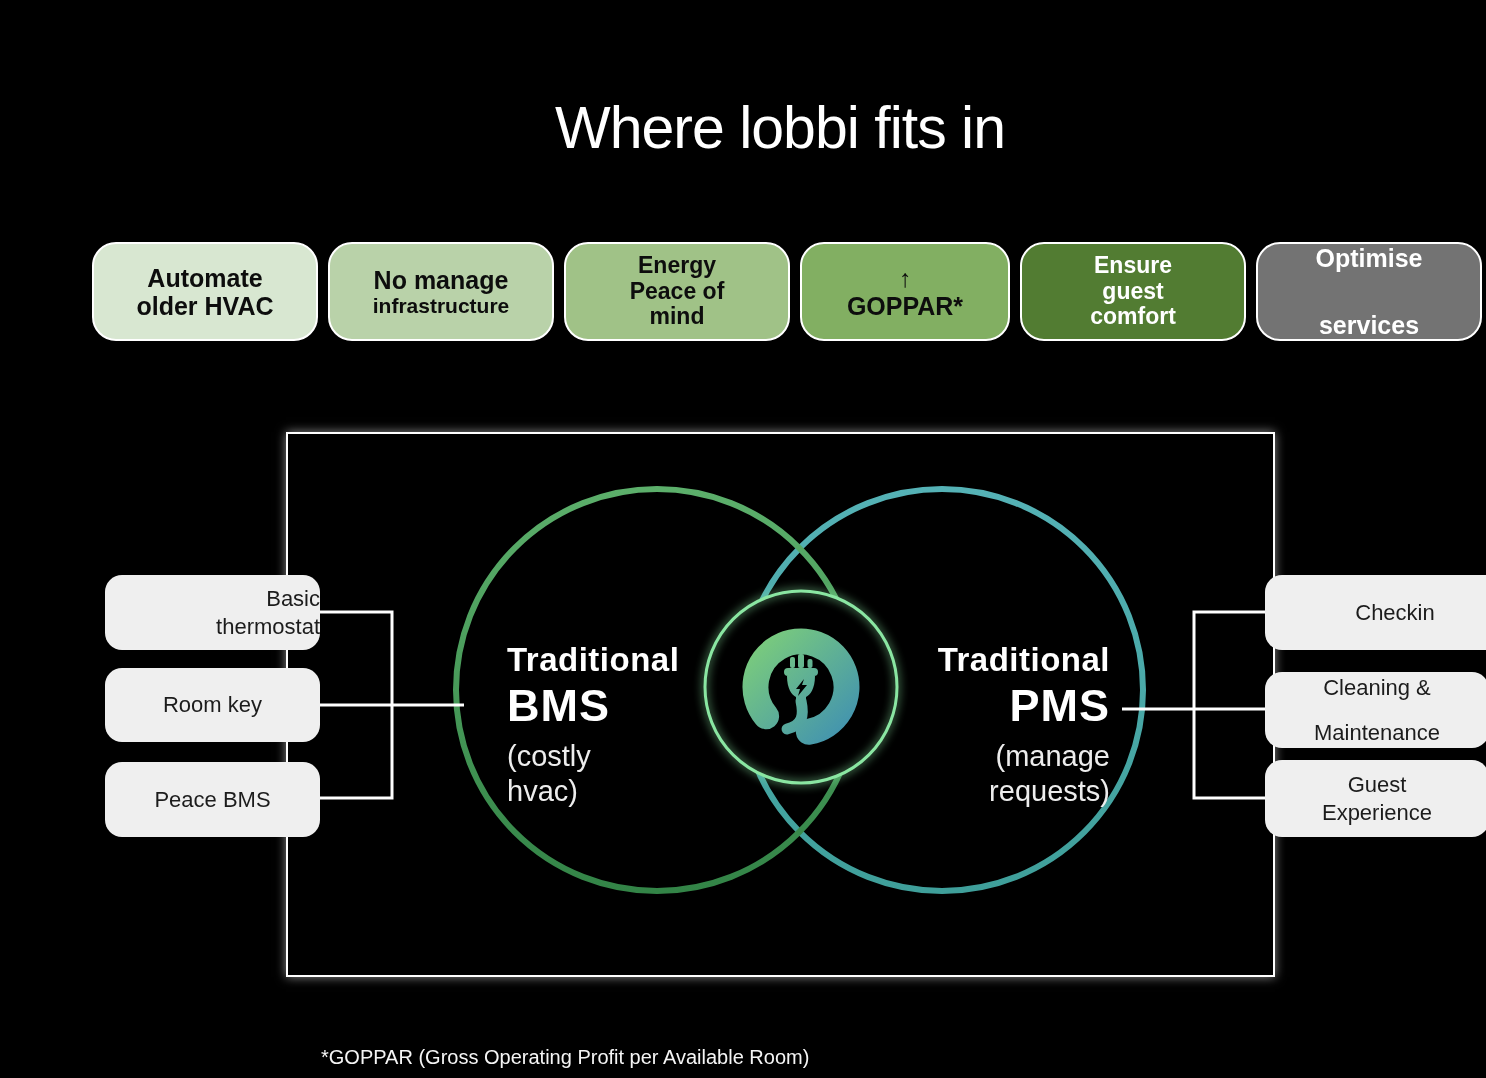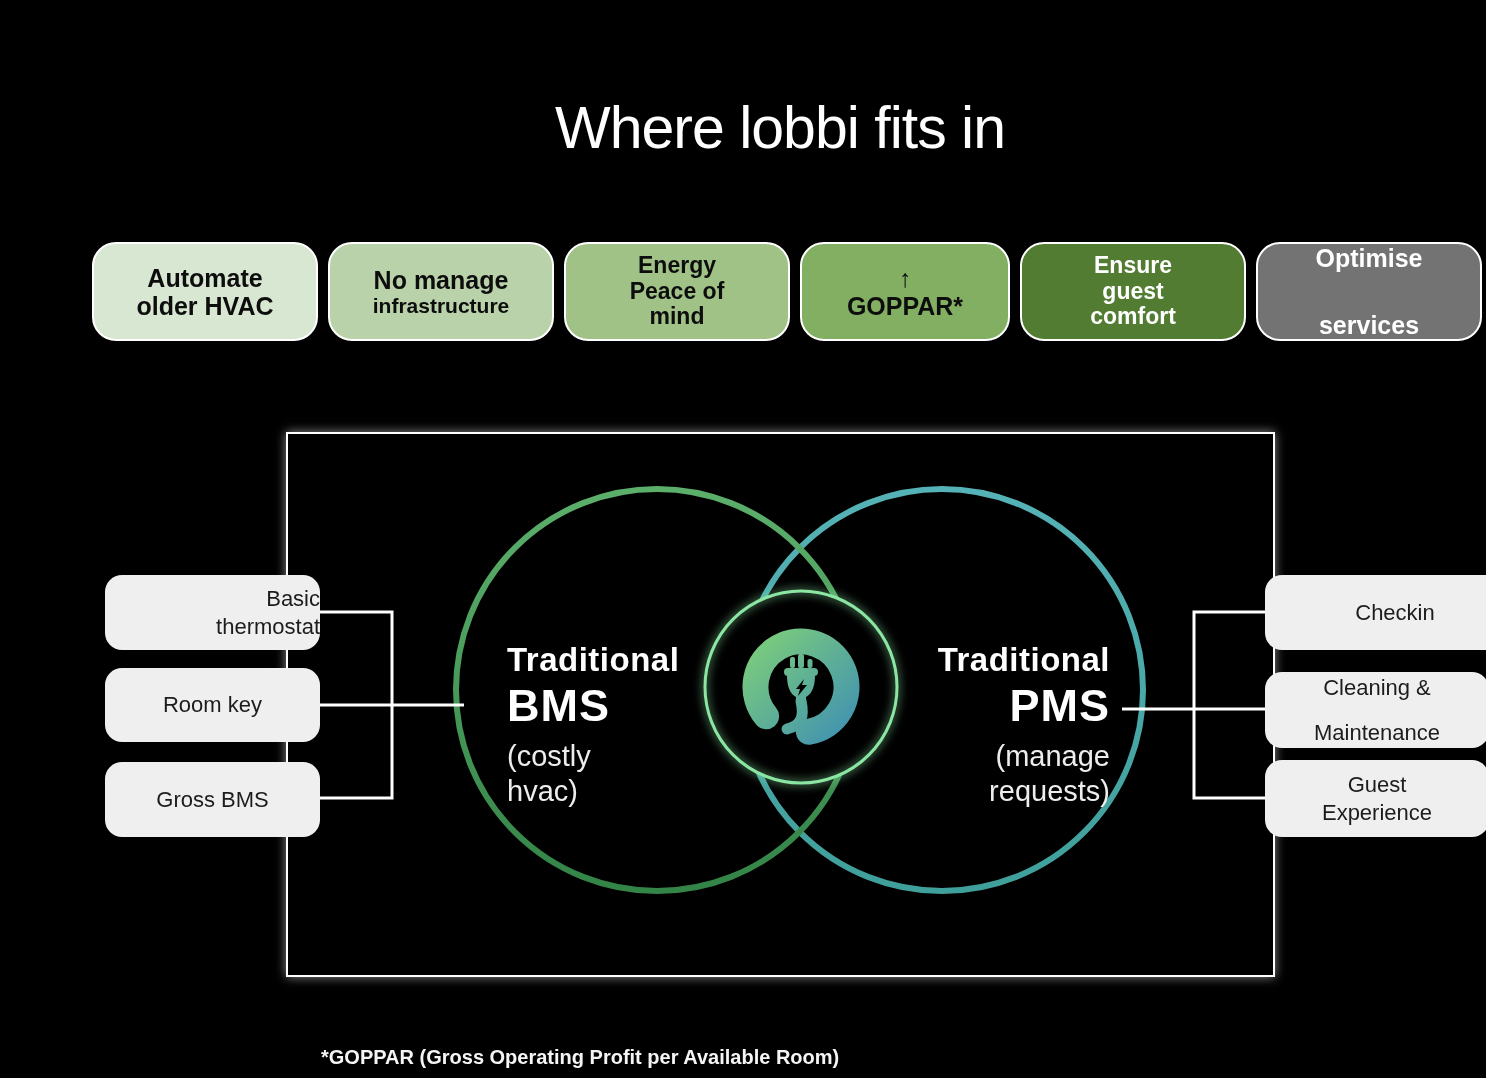--- a/index.html
+++ b/index.html
@@ -53,21 +53,21 @@
   .venn-label{position:absolute;top:641px;color:#fff;z-index:3;}
   .venn-label .t1{display:block;font-size:33px;font-weight:700;letter-spacing:.5px;}
   .venn-label .t2{display:block;font-size:45px;font-weight:700;letter-spacing:1px;margin-top:1px;}
   .venn-label .sub{margin-top:7px;font-size:29px;font-weight:300;color:#ededed;line-height:1.2;}
   .venn-label .sub span{display:block;}
   .bms{left:470px;text-align:left;}
   .pms{right:413px;text-align:right;}
   
   .footnote{
     position:absolute;left:284px;top:1046px;margin:0;
-    color:#f5f5f5;font-size:20px;font-weight:700;
+    color:#f5f5f5;font-size:20px;font-weight:400;
   }
 </style>
 </head>
 <body>
 
 <div class="canvas">
 
   <h1 class="title">Where lobbi fits in</h1>
 
   <div class="badges">
@@ -148,21 +148,21 @@
   </svg>
 
   <div class="side-box lb1">
     <span class="ln">Basic</span>
     <span class="ln">thermostat</span>
   </div>
   <div class="side-box lb2">
     <span class="ln">Room key</span>
   </div>
   <div class="side-box lb3">
-    <span class="ln">Gross BMS</span>
+    <span class="ln">Peace BMS</span>
   </div>
 
   <div class="side-box rb1">
     <span class="ln">Checkin</span>
   </div>
   <div class="side-box rb2">
     <span class="ln">Cleaning &amp;</span>
     <span class="ln">Maintenance</span>
   </div>
   <div class="side-box rb3">

